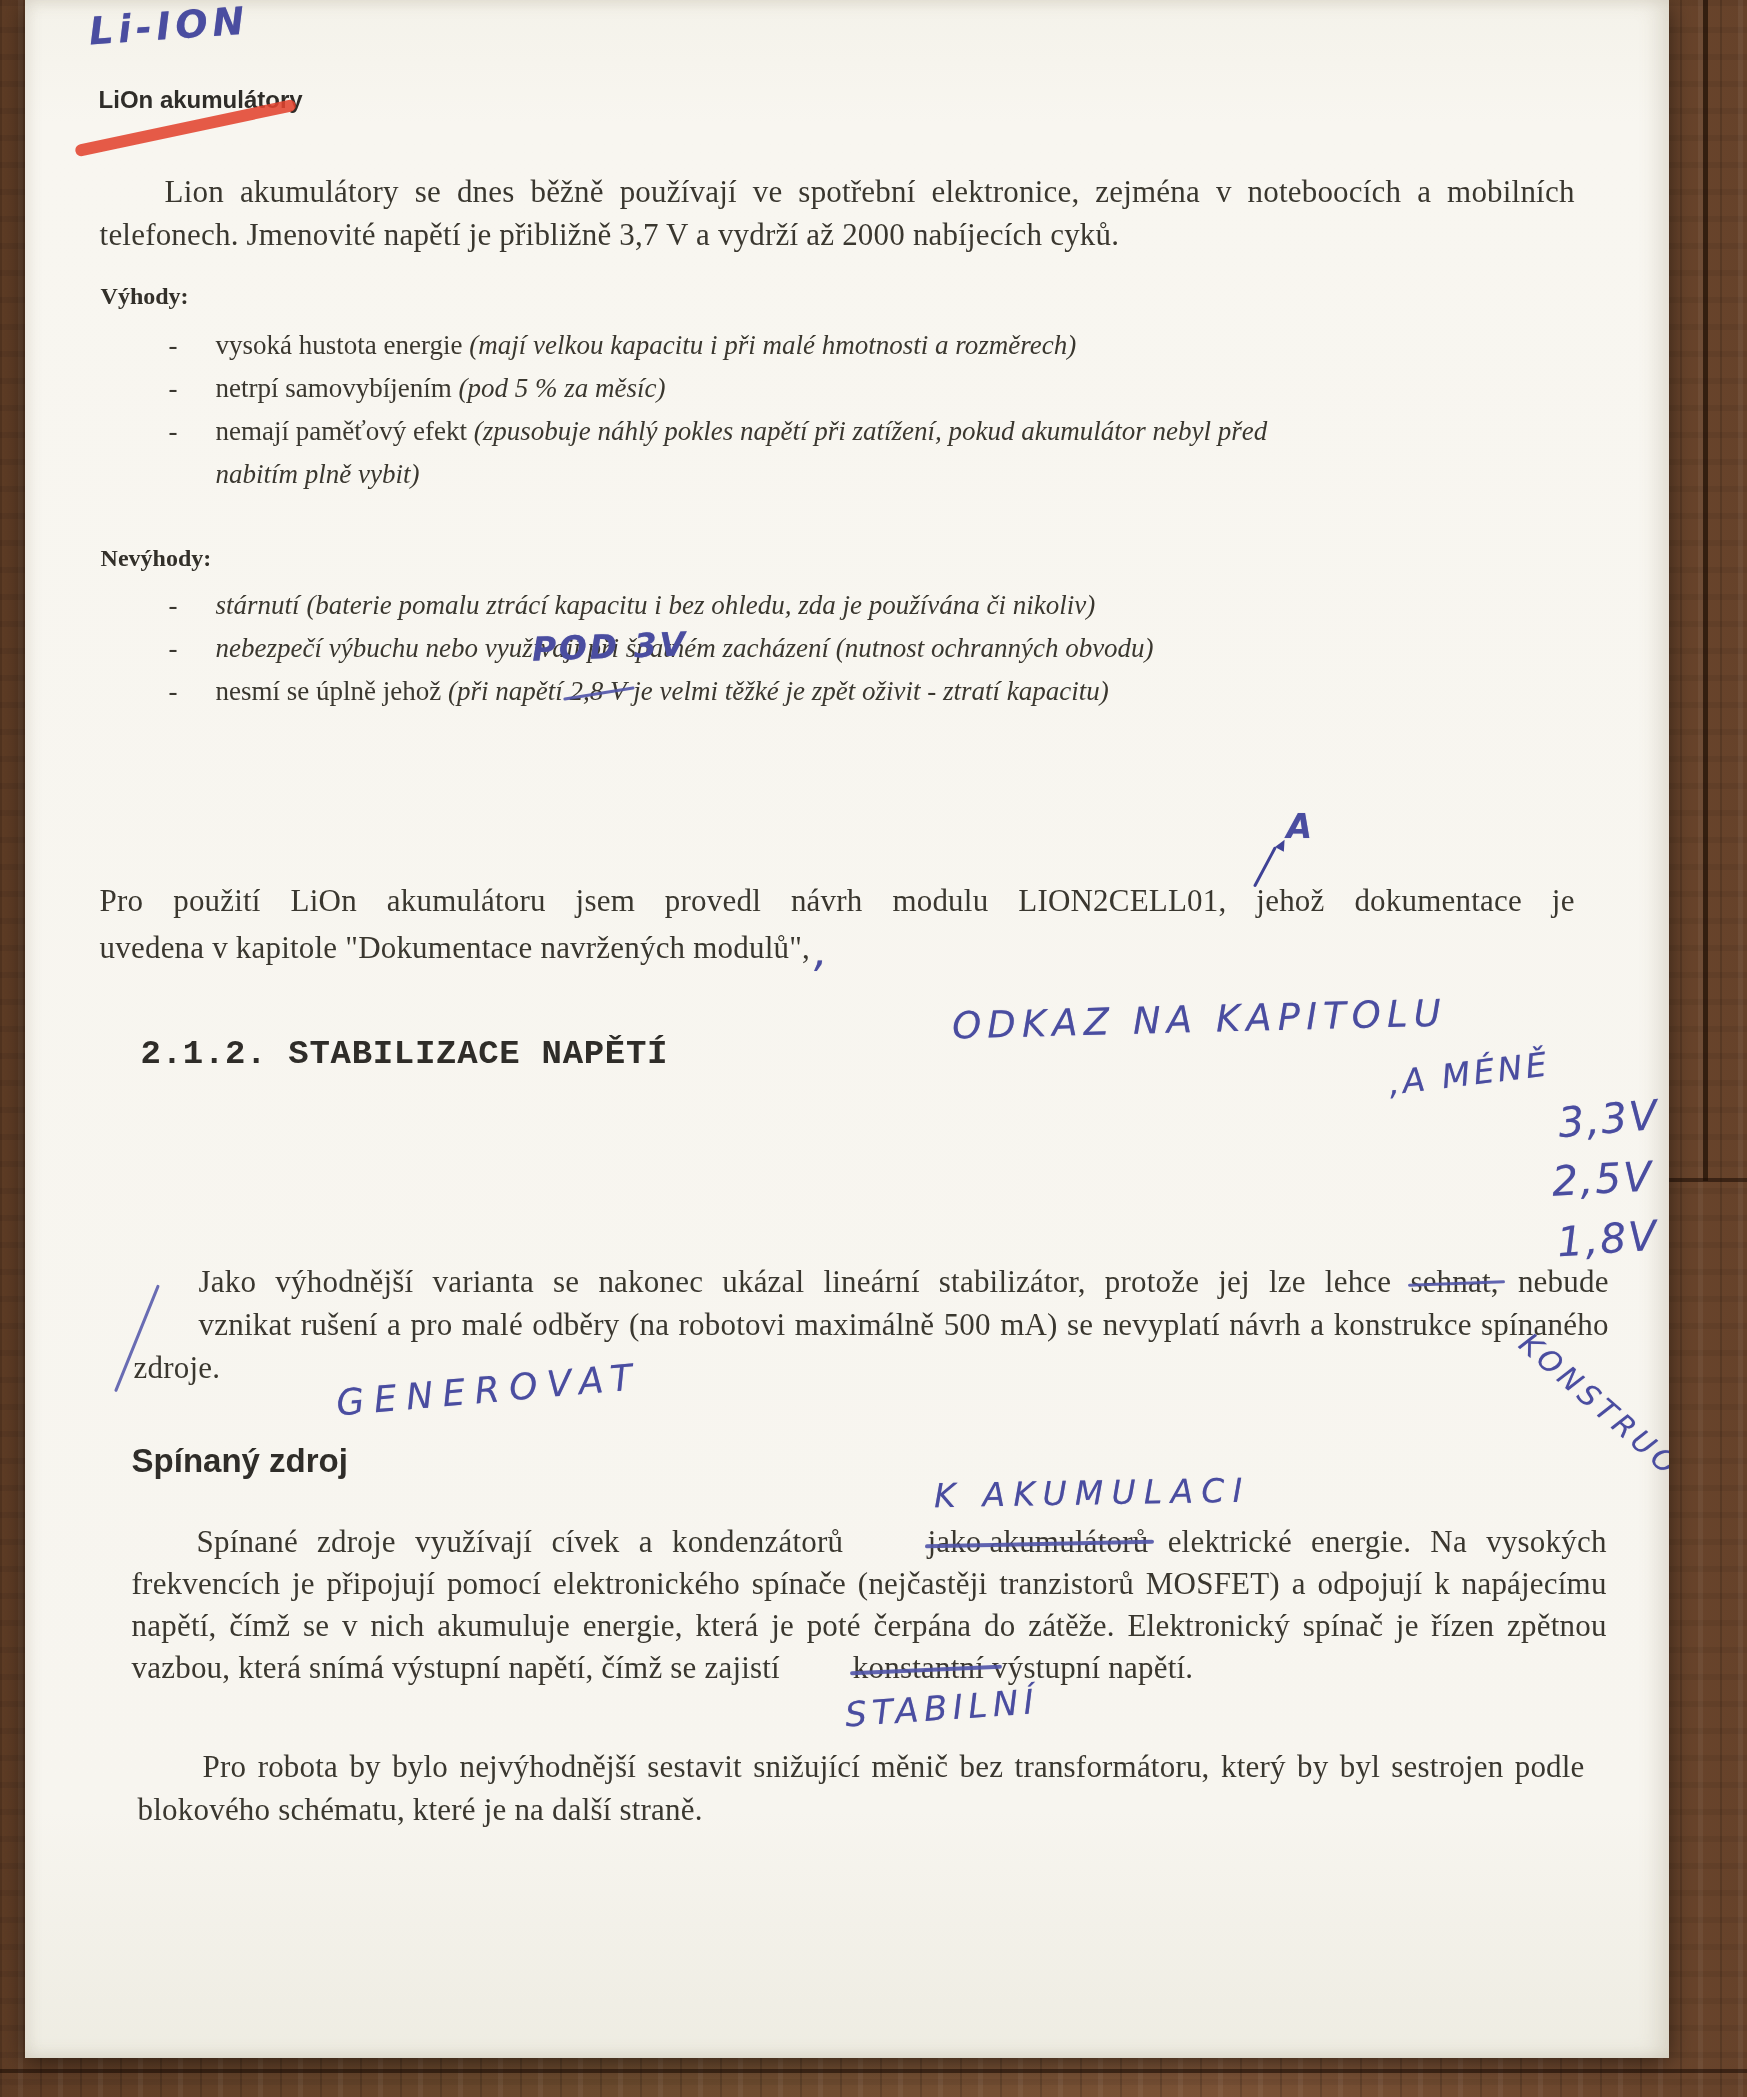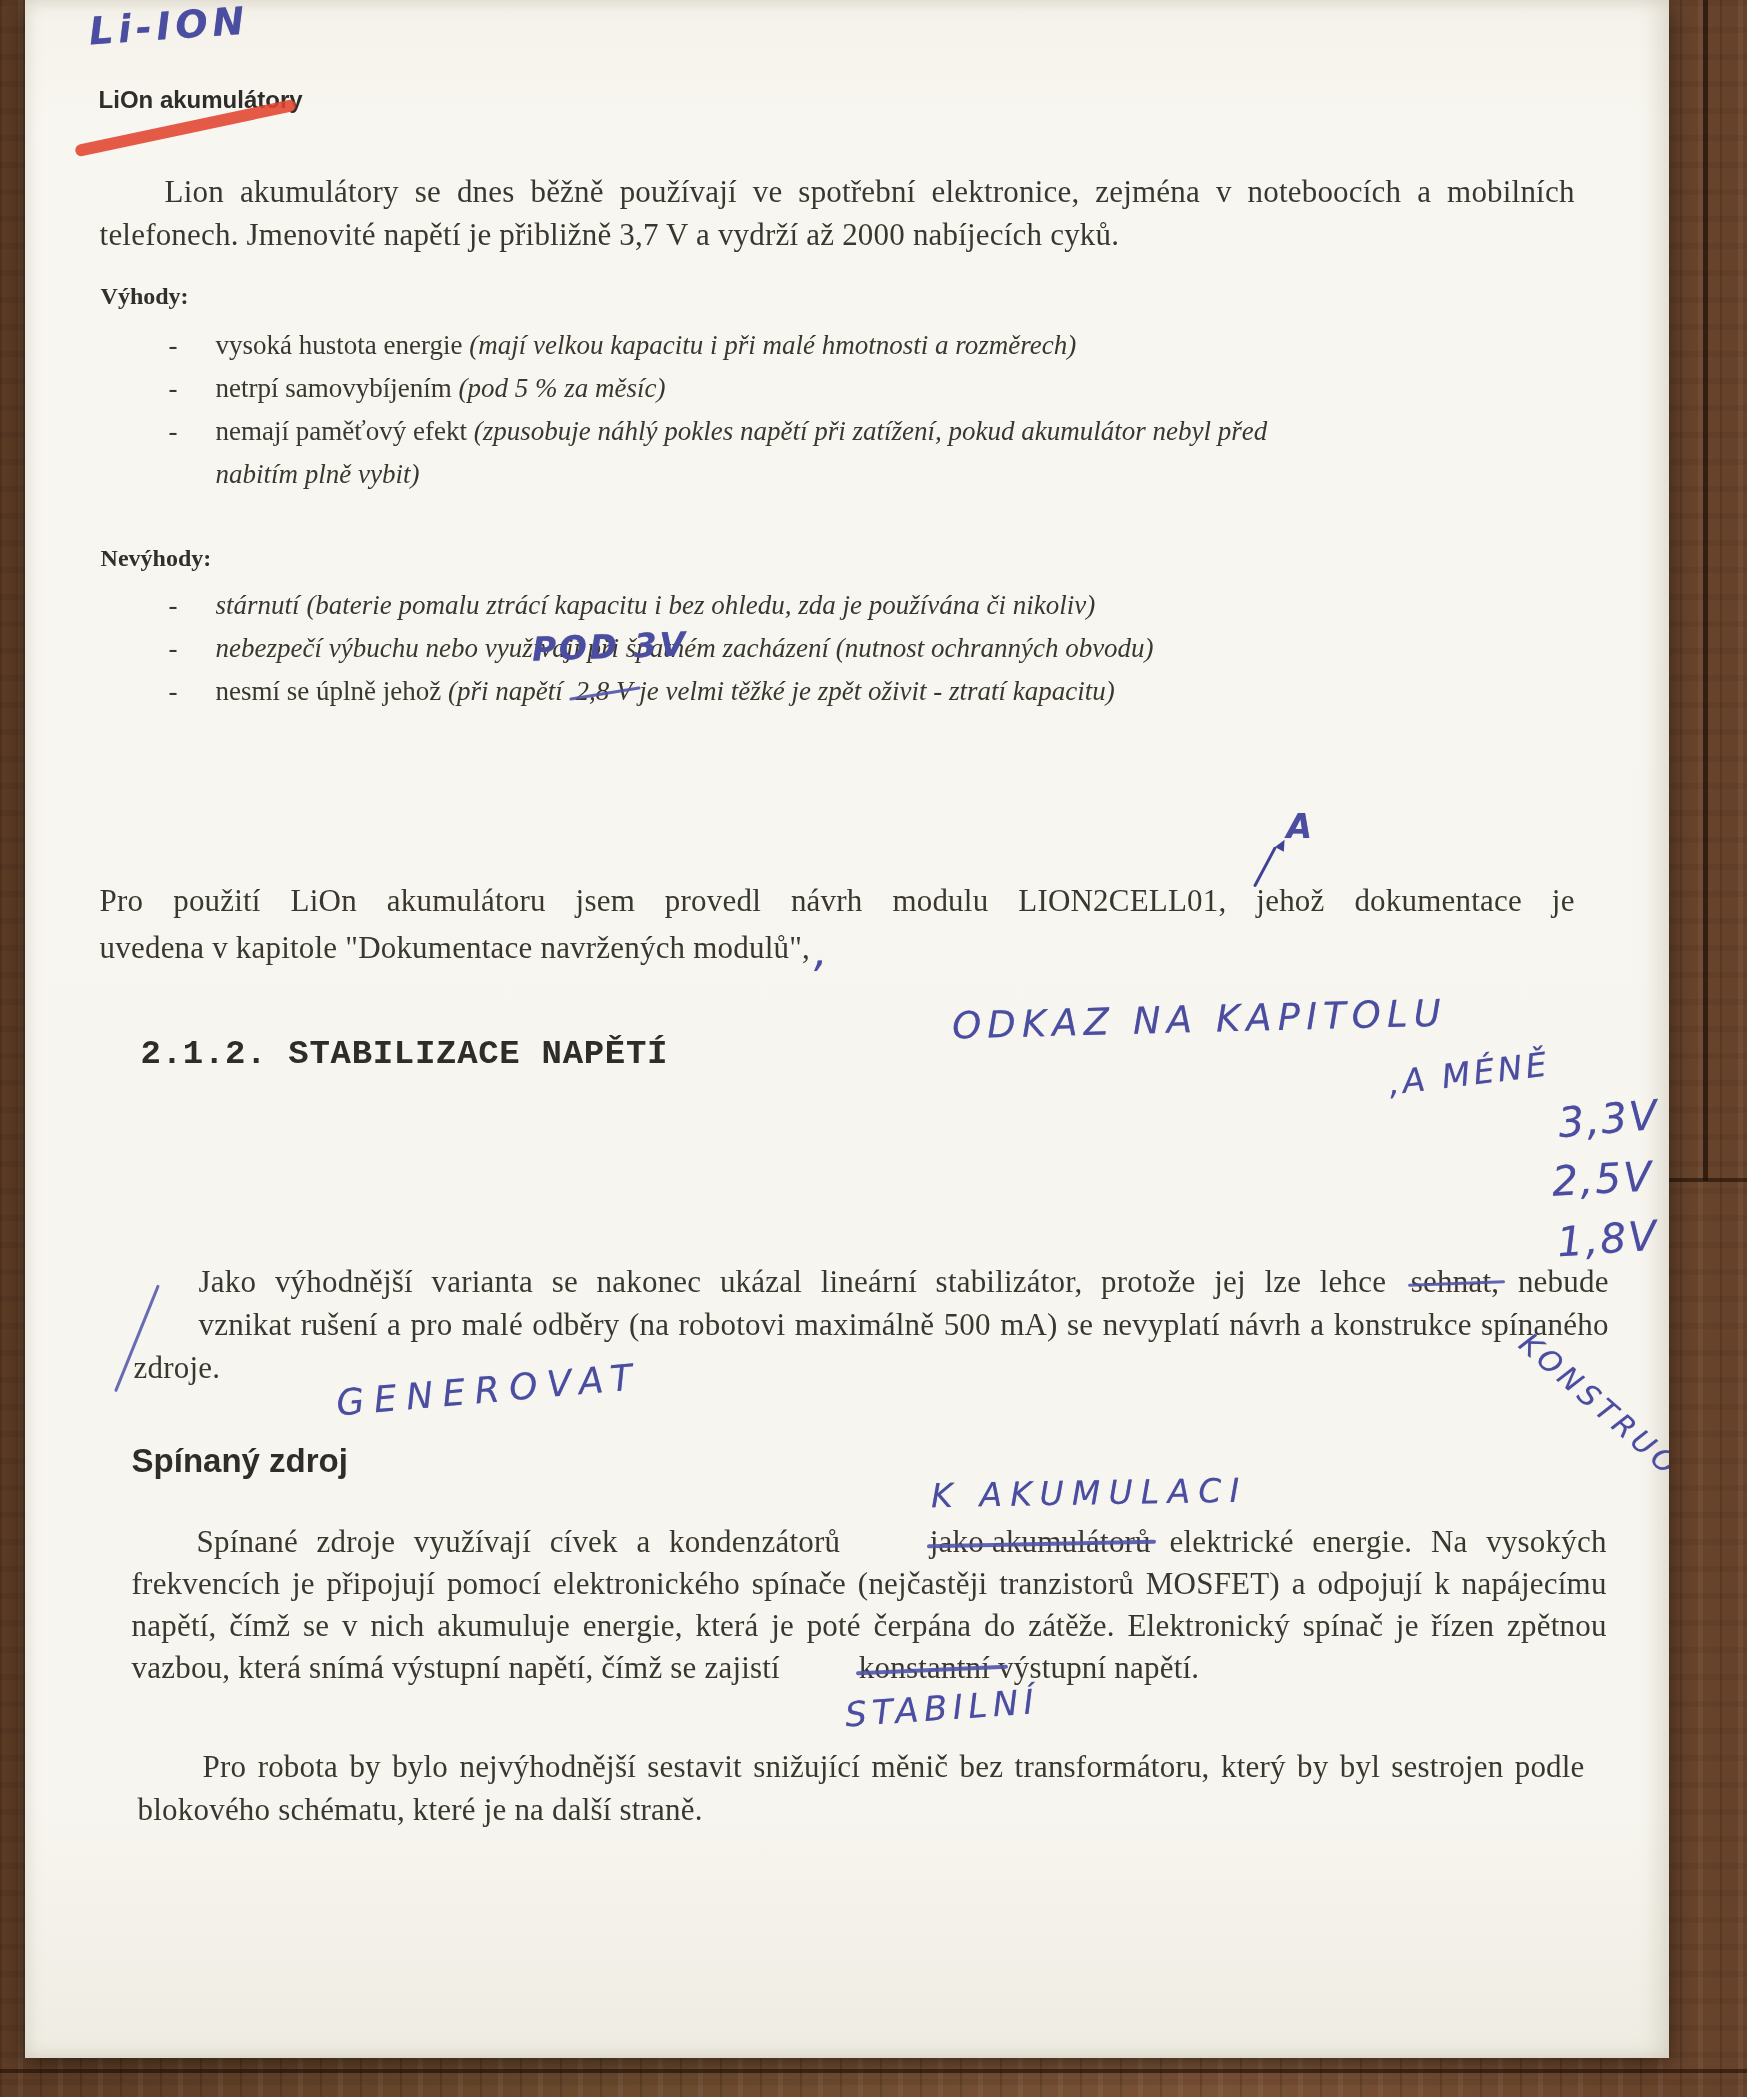--- a/index.html
+++ b/index.html
@@ -28,21 +28,21 @@
   .jline{text-align-last:justify;}
   .h-sans{font-family:"Liberation Sans",sans-serif;font-weight:bold;color:#2f2d29;position:absolute;}
   .label{position:absolute;font-weight:bold;font-size:24px;color:#33302a;}
   .ital{font-style:italic;}
   .list{position:absolute;}
   .lrow{display:flex;align-items:flex-start;}
   .dash{width:89px;padding-left:42px;box-sizing:border-box;font-size:27px;line-height:43px;color:#3a372f;}
   .ltxt{width:1092px;font-size:27px;line-height:43px;color:#3a372f;text-align:left;}
   .aw{position:relative;display:inline-block;white-space:nowrap;}
   
-  .sb{position:relative;margin-left:6px;}
+  .sb{position:relative;}
   .sb::after{content:"";position:absolute;left:-2.7px;right:-5.5px;top:52%;height:3.4px;background:#5054a8;opacity:0.9;border-radius:2px;transform:rotate(-2deg);}
   .sb.steep::after{transform:rotate(-9deg);height:3.4px;left:-6.8px;right:-8.2px;}
   .sb.flat::after{transform:rotate(-1.2deg);height:4.1px;}
   .sb.kon::after{transform:rotate(-2.5deg);height:4.1px;right:-18px;}
   
   .hw{
     font-family:"DejaVu Sans",sans-serif;font-style:italic;color:#4a4da0;
     white-space:nowrap;text-shadow:0 0 0.7px rgba(74,77,160,0.55);
   }
   .red-strike{position:absolute;left:48px;top:122px;width:225px;height:11.6px;background:#e2432e;opacity:0.87;border-radius:6.1px;transform:rotate(-12deg);}

